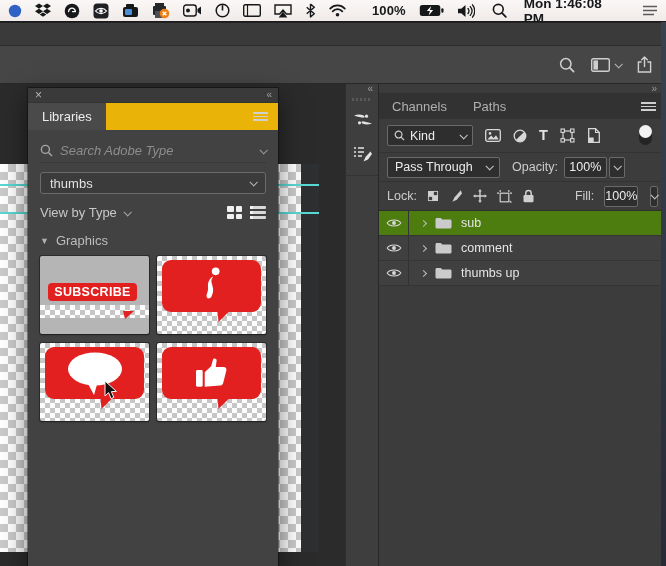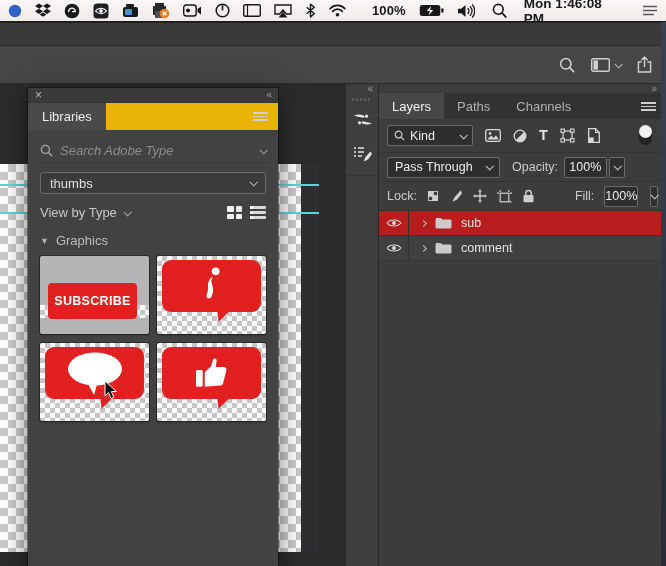--- a/index.html
+++ b/index.html
@@ -68,21 +68,21 @@
   .blend-field { width:113px; padding:0 7px; }
   .blend-field .grow { flex:1; }
   .row-label { color:#cdcdcd; font-size:12.5px; margin:0 6px 0 12px; }
   .val-box { width:43px; justify-content:center; }
   .chev-box { width:16px; justify-content:center; margin-left:2px; }
   .lock-row { height:29px; display:flex; align-items:center; padding:0 8px; gap:10px; border-top:1px solid #333; }
   .lock-row .row-label { margin:0; }
   .licon { color:#cfcfcf; display:flex; align-items:center; }
   .layers-list { border-top:1px solid #2f2f2f; }
   .layer-row { height:25px; display:flex; align-items:center; border-bottom:1px solid #353535; background:#404040; }
-  .layer-row.selected { background:#b91c1c; }
+  .layer-row.selected { background:#4d7c0f; }
   .eye-cell { width:30px; align-self:stretch; display:flex; align-items:center; justify-content:center;
     border-right:1px solid #333; color:#d9d9d9; }
   .twirl { width:5px; height:5px; border-right:1.4px solid #bdbdbd; border-top:1.4px solid #bdbdbd;
     transform:rotate(45deg); margin:0 9px 0 12px; flex:none; }
   .layer-name { color:#e5e5e5; font-size:12.5px; margin-left:9px; }
   .list-rest { height:172px; background:#3c3c3c; }
   .screen-right-edge { position:absolute; right:0; top:22px; width:5px; height:544px;
     background:linear-gradient(#3a4150,#262b36); }
 
   
@@ -112,21 +112,21 @@
   .tri { font-size:9px; color:#b0b0b0; }
   .cards { margin-top:8px; display:grid; grid-template-columns:1fr 1fr; gap:9px 8px; }
   .card { position:relative; height:78px; border-radius:2px; overflow:hidden;
     box-shadow:0 0 0 1px rgba(20,20,20,.45), 0 1px 2px rgba(0,0,0,.4); }
   .checker-sm { background-color:#fdfdfd; background-image:
       linear-gradient(45deg,#c6c6c6 25%,transparent 25%,transparent 75%,#c6c6c6 75%),
       linear-gradient(45deg,#c6c6c6 25%,transparent 25%,transparent 75%,#c6c6c6 75%);
       background-size:10px 10px; background-position:0 0,5px 5px; }
   .card-gray { background:#b5b5b5; }
   .band { position:absolute; left:0; right:0; top:49px; height:13px; }
-  .sub-pill { position:absolute; left:8px; top:27px; width:89px; height:36px; border-radius:4px;
+  .sub-pill { position:absolute; left:8px; top:27px; width:89px; height:18px; border-radius:4px;
     display:flex; align-items:center; justify-content:center; }
   .sub-pill span { color:#fff; font-weight:700; font-size:12.5px; letter-spacing:.3px; }
   .sub-tail { position:absolute; top:55px; right:16px; width:0; height:0;
     border-left:4px solid transparent; border-right:7px solid transparent; transform:skewX(-14deg); }
   .bubble { position:absolute; left:5px; right:5px; top:4px; height:52px; border-radius:9px;
     display:flex; align-items:center; justify-content:center; }
   .bubble-tail { position:absolute; top:55px; left:54%; width:0; height:0;
     border-left:4px solid transparent; border-right:8px solid transparent; transform:skewX(-16deg); }
   .cursor { position:absolute; z-index:9; }
   svg { display:block; }
@@ -290,23 +290,22 @@
           <path d="M18.5 6.5 13.5 12 11.5 16.5 16 14.5 20 9z" fill="#e3e3e3" transform="translate(-1,0)"></path>
         </svg>
       </div>
       <div class="mini-sep"></div>
     </div>
 
     <div class="layers-dock">
       <div class="dock-collapse">»</div>
 
       <div class="tabs-row">
-        <div class="tab active">Layers</div>
+        <div class="tab">Channels</div>
         <div class="tab">Paths</div>
-        <div class="tab">Channels</div>
         <div class="hamburger"></div>
       </div>
 
       <div class="filter-row">
         <div class="field kind-field">
           <svg width="11" height="11" viewBox="0 0 12 12">
             <circle cx="5" cy="5" r="3.7" fill="none" stroke="#cfcfcf" stroke-width="1.3"></circle>
             <path d="M7.8 7.8 11 11" stroke="#cfcfcf" stroke-width="1.4"></path>
           </svg>
           <span class="grow">Kind</span>
@@ -422,20 +421,33 @@
             <svg width="16" height="10" viewBox="0 0 17 11">
               <path d="M1 5.5 C4 1.2 13 1.2 16 5.5 C13 9.8 4 9.8 1 5.5z" fill="none" stroke="currentColor" stroke-width="1.2"></path>
               <circle cx="8.5" cy="5.5" r="2.1" fill="currentColor"></circle>
             </svg>
           </span>
           <span class="twirl"></span>
           <svg width="17" height="12" viewBox="0 0 17 12">
             <path d="M.5 2.4 C.5 1.5 1.1.9 1.9.9 H5.8 L7.2 2.5 H15.1 c.8 0 1.4.6 1.4 1.4 V10 c0 .9-.6 1.5-1.4 1.5 H1.9 C1.1 11.5.5 10.9.5 10z" fill="#cbcbcb"></path>
           </svg>
           <span class="layer-name">comment</span>
+        </div>
+        <div class="layer-row">
+          <span class="eye-cell">
+            <svg width="16" height="10" viewBox="0 0 17 11">
+              <path d="M1 5.5 C4 1.2 13 1.2 16 5.5 C13 9.8 4 9.8 1 5.5z" fill="none" stroke="currentColor" stroke-width="1.2"></path>
+              <circle cx="8.5" cy="5.5" r="2.1" fill="currentColor"></circle>
+            </svg>
+          </span>
+          <span class="twirl"></span>
+          <svg width="17" height="12" viewBox="0 0 17 12">
+            <path d="M.5 2.4 C.5 1.5 1.1.9 1.9.9 H5.8 L7.2 2.5 H15.1 c.8 0 1.4.6 1.4 1.4 V10 c0 .9-.6 1.5-1.4 1.5 H1.9 C1.1 11.5.5 10.9.5 10z" fill="#cbcbcb"></path>
+          </svg>
+          <span class="layer-name">thumbs up</span>
         </div>
       </div>
       <div class="list-rest"></div>
     </div>
   </div>
 
   <div class="libraries">
     <div class="lib-collapse-bar">
       <span class="lib-close">×</span>
       <span class="lib-collapse">«</span>

